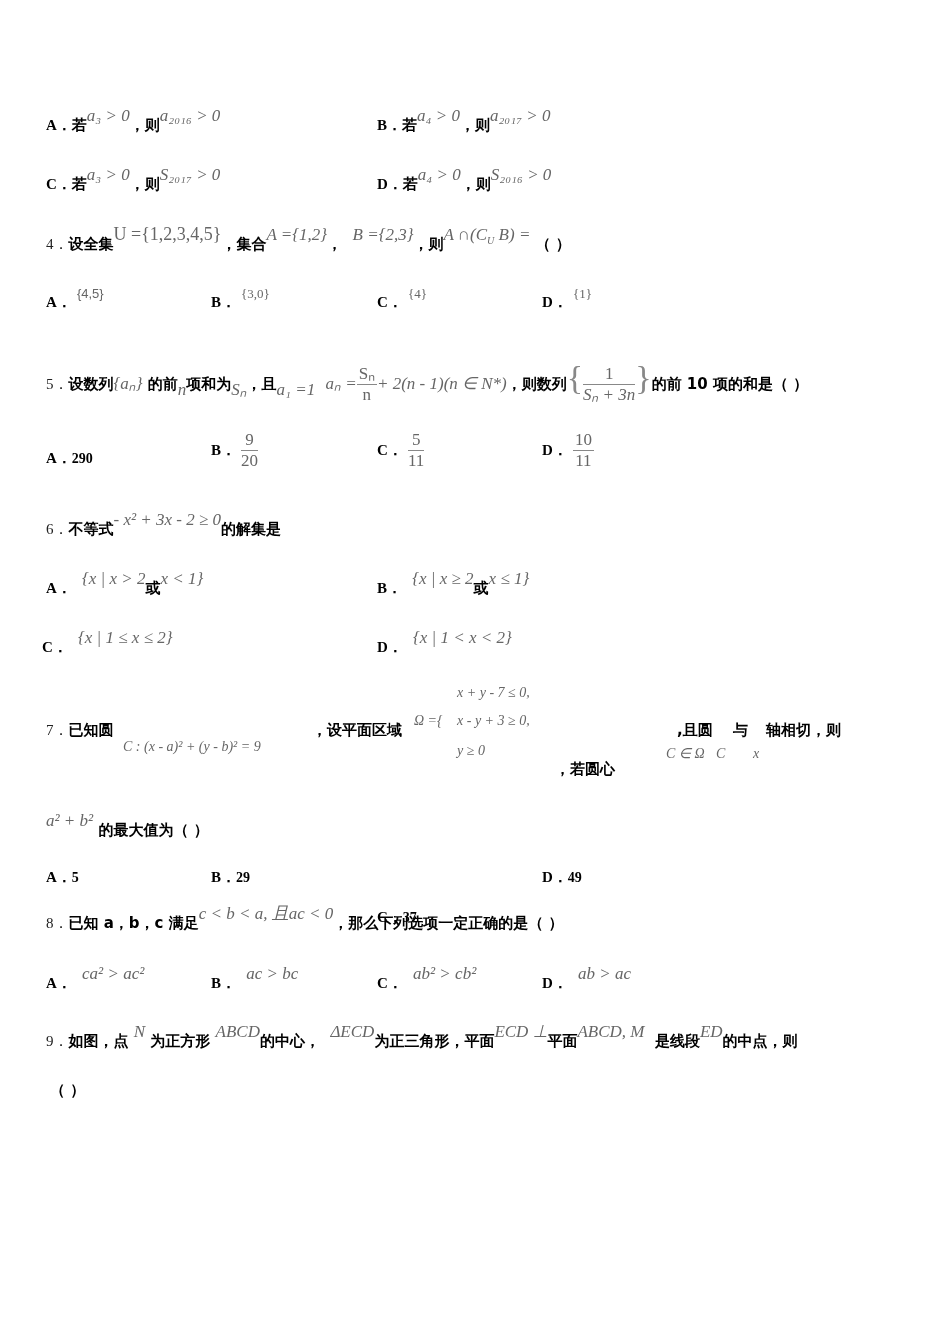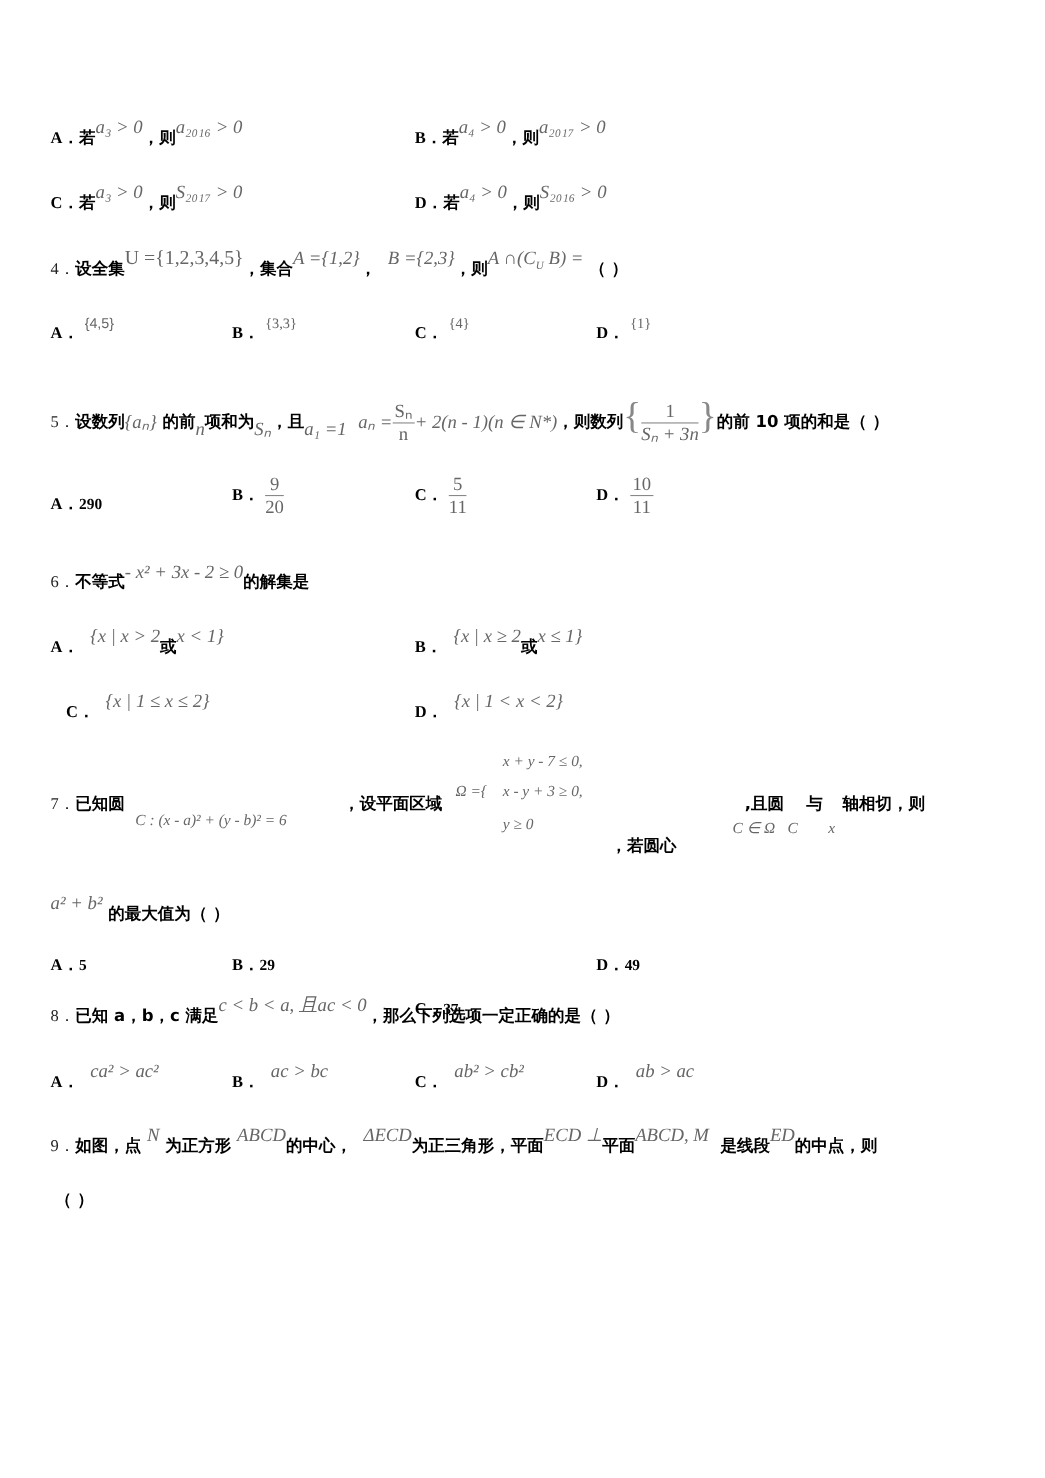--- a/index.html
+++ b/index.html
@@ -32,44 +32,44 @@
   <span class="lbl">C．</span><span class="cn">若</span><span class="m">a₃ &gt; 0</span><span class="cn">，则</span><span class="m">S₂₀₁₇ &gt; 0</span>
 </div>
 <div class="line" style="left:377px;top:174px;">
   <span class="lbl">D．</span><span class="cn">若</span><span class="m">a₄ &gt; 0</span><span class="cn">，则</span><span class="m">S₂₀₁₆ &gt; 0</span>
 </div>
 
 <div class="line" style="left:46px;top:233px;">
   <span class="num">4．</span><span class="cn">设全集</span><span class="mu" style="font-size:18px;">U ={1,2,3,4,5}</span><span class="cn">，集合</span><span class="m">A ={1,2}</span><span class="cn">，</span>&nbsp;&nbsp;<span class="m">B ={2,3}</span><span class="cn">，则</span><span class="m"><span>A ∩(C</span><sub style="font-size:10px;">U</sub><span> B) =</span></span>&nbsp;<span class="cn">（  ）</span>
 </div>
 <div class="opt" style="left:46px;top:292px;"><span class="lbl">A．</span>&nbsp;<span class="mu" style="font-family:'Liberation Sans',sans-serif;">{4,5}</span></div>
-<div class="opt" style="left:211px;top:292px;"><span class="lbl">B．</span>&nbsp;<span class="mu">{3,3}</span></div>
+<div class="opt" style="left:211px;top:292px;"><span class="lbl">B．</span>&nbsp;<span class="mu">{3,0}</span></div>
 <div class="opt" style="left:377px;top:292px;"><span class="lbl">C．</span>&nbsp;<span class="mu">{4}</span></div>
 <div class="opt" style="left:542px;top:292px;"><span class="lbl">D．</span>&nbsp;<span class="mu">{1}</span></div>
 
 <div class="line" style="left:46px;top:364px;">
   <span class="num">5．</span><span class="cn">设数列</span><span class="m" style="top:0;">{aₙ}</span>&nbsp;<span class="cn">的前</span><span class="mlow">n</span><span class="cn">项和为</span><span class="mlow">Sₙ</span><span class="cn">，且</span><span class="mlow">a₁ =1</span>&nbsp;&nbsp;<span class="m" style="top:0;">aₙ =</span><span class="frac"><span class="top">Sₙ</span><span class="bot">n</span></span><span class="m" style="top:0;">+ 2(n - 1)(n ∈ N*)</span><span class="cn">，则数列</span><span class="mu" style="top:0;font-size:34px;color:#888;">{</span><span class="frac"><span class="top">1</span><span class="bot" style="font-style:italic;">Sₙ + 3n</span></span><span class="mu" style="top:0;font-size:34px;color:#888;">}</span><span class="cn">的前 10 项的和是（    ）</span>
 </div>
 <div class="opt" style="left:46px;top:448px;"><span class="lbl">A．</span><span class="bold-plain">290</span></div>
 <div class="opt" style="left:211px;top:430px;"><span class="lbl">B．</span>&nbsp;<span class="frac"><span class="top">9</span><span class="bot">20</span></span></div>
 <div class="opt" style="left:377px;top:430px;"><span class="lbl">C．</span>&nbsp;<span class="frac"><span class="top">5</span><span class="bot">11</span></span></div>
 <div class="opt" style="left:542px;top:430px;"><span class="lbl">D．</span>&nbsp;<span class="frac"><span class="top">10</span><span class="bot">11</span></span></div>
 
 <div class="line" style="left:46px;top:519px;">
   <span class="num">6．</span><span class="cn">不等式</span><span class="m">- x² + 3x - 2 ≥ 0</span><span class="cn">的解集是</span>
 </div>
 <div class="opt" style="left:46px;top:578px;"><span class="lbl">A．</span>&nbsp;&nbsp;<span class="m">{x | x &gt; 2</span><span class="cn">或</span><span class="m">x &lt; 1}</span></div>
 <div class="opt" style="left:377px;top:578px;"><span class="lbl">B．</span>&nbsp;&nbsp;<span class="m">{x | x ≥ 2</span><span class="cn">或</span><span class="m">x ≤ 1}</span></div>
-<div class="opt" style="left:60px;top:637px;"><span class="lbl">C．</span>&nbsp;&nbsp;<span class="m">{x | 1 ≤ x ≤ 2}</span></div>
+<div class="opt" style="left:42px;top:637px;"><span class="lbl">C．</span>&nbsp;&nbsp;<span class="m">{x | 1 ≤ x ≤ 2}</span></div>
 <div class="opt" style="left:377px;top:637px;"><span class="lbl">D．</span>&nbsp;&nbsp;<span class="m">{x | 1 &lt; x &lt; 2}</span></div>
 
 <div class="line" style="left:46px;top:720px;">
   <span class="num">7．</span><span class="cn">已知圆</span>
 </div>
-<div class="sys" style="left:123px;top:737px;font-style:italic;">C : (x - a)² + (y - b)² = 6</div>
+<div class="sys" style="left:123px;top:737px;font-style:italic;">C : (x - a)² + (y - b)² = 9</div>
 <div class="line" style="left:312px;top:720px;"><span class="cn">，设平面区域</span></div>
 <div class="sys" style="left:414px;top:711px;">Ω ={</div>
 <div class="sys" style="left:457px;top:683px;">x + y - 7 ≤ 0,</div>
 <div class="sys" style="left:457px;top:711px;">x - y + 3 ≥ 0,</div>
 <div class="sys" style="left:457px;top:741px;">y ≥ 0</div>
 <div class="line" style="left:555px;top:720px;margin-top:39px;"><span class="cn">，若圆心</span></div>
 <div class="sys" style="left:626px;top:744px;margin-left:40px;">C ∈ Ω</div>
 <div class="line" style="left:677px;top:720px;"><span class="cn">,且圆</span></div>
 <div class="sys" style="left:716px;top:744px;">C</div>
 <div class="line" style="left:733px;top:720px;"><span class="cn">与</span></div>

